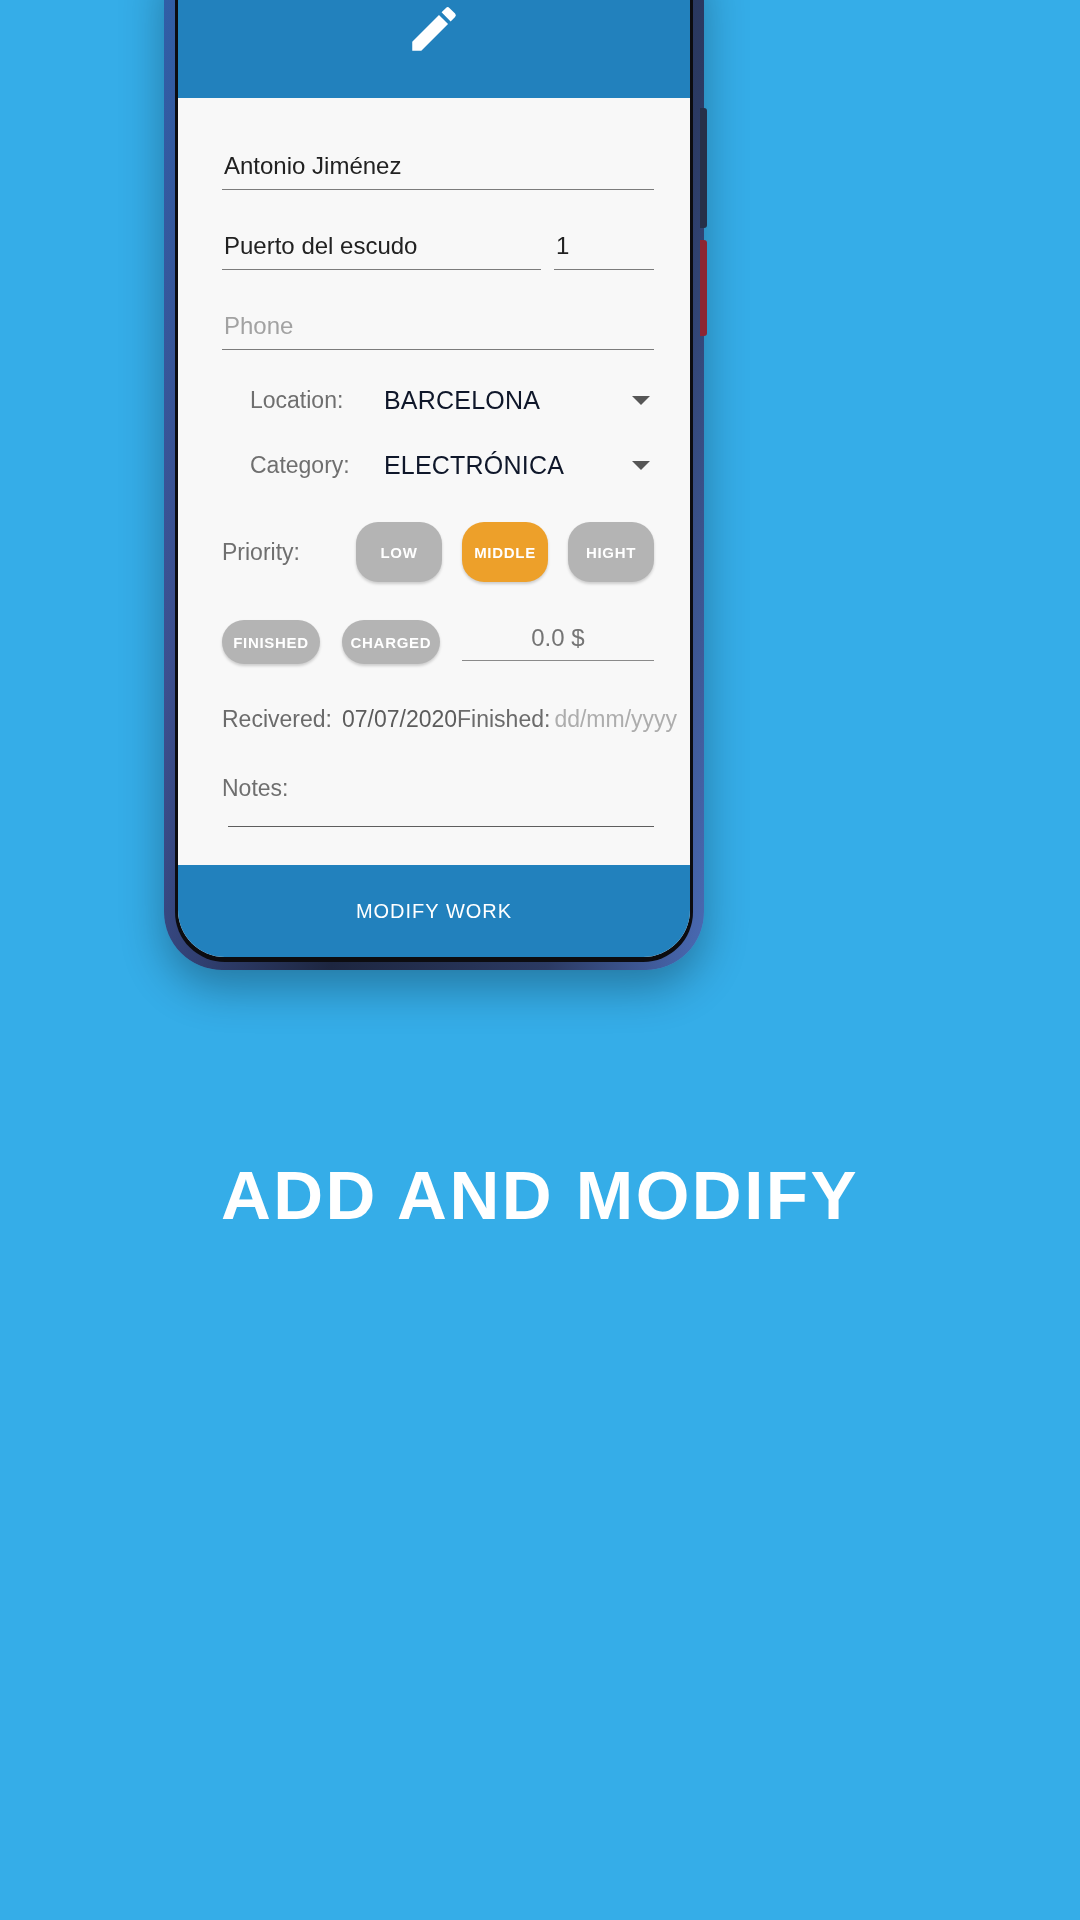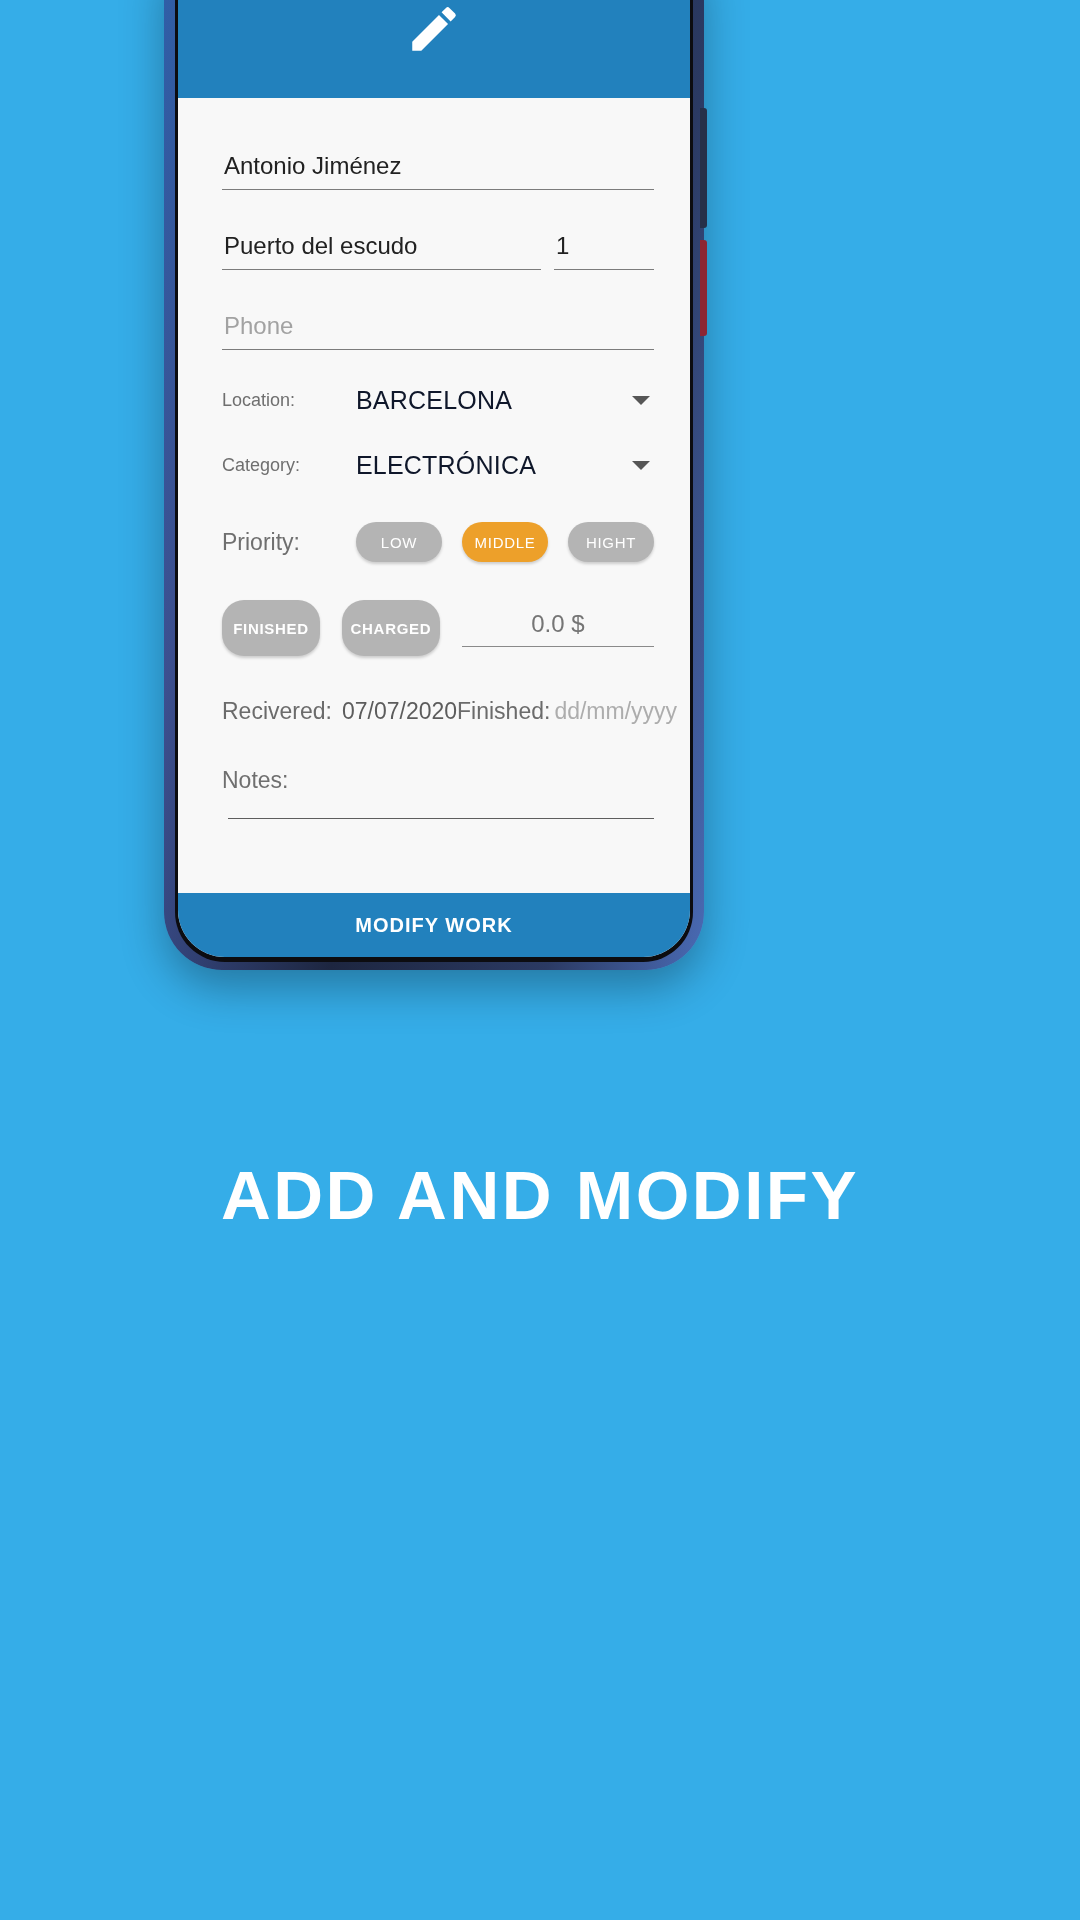--- a/index.html
+++ b/index.html
@@ -88,21 +88,21 @@
   .row-addr .street { flex: 1 1 auto; }
   .row-addr .num { width: 100px; flex: 0 0 auto; }
   .row-phone { margin-top: 38px; }
 
   .select-row {
     margin-top: 36px;
     display: flex; align-items: center;
   }
   .select-label {
     width: 134px; flex: 0 0 auto;
-    font-size: 18px; color: #6f6f6f;
+    font-size: 23px; color: #6f6f6f; margin-left: 28px;
   }
   .select-box {
     flex: 1 1 auto;
     display: flex; align-items: center; justify-content: space-between;
     padding-right: 4px;
   }
   .select-value { font-size: 25px; color: #0f172a; letter-spacing: .2px; }
   .caret {
     width: 0; height: 0;
     border-left: 9px solid transparent;
@@ -115,39 +115,39 @@
     margin-top: 42px;
     display: flex; align-items: center;
   }
   .priority-label {
     width: 134px; flex: 0 0 auto;
     font-size: 23px; color: #6f6f6f;
   }
   .chips { flex: 1 1 auto; display: flex; gap: 20px; }
   .chip {
     flex: 1 1 0;
-    height: 40px;
+    height: 60px;
     border-radius: 22px;
     background: #b4b4b4;
     color: #ffffff;
-    font-size: 15px; font-weight: normal;
+    font-size: 15px; font-weight: bold;
     letter-spacing: .7px;
     display: flex; align-items: center; justify-content: center;
     box-shadow: 0 2px 3px rgba(0,0,0,.18);
     border: 0;
     font-family: "Liberation Sans", sans-serif;
   }
   .chip.active { background: #eda02a; }
 
   .status-row {
     margin-top: 38px;
     display: flex; align-items: center; gap: 22px;
   }
   .chip-wide {
-    width: 158px; height: 56px;
+    width: 158px; height: 44px;
     border-radius: 22px;
     background: #b4b4b4;
     color: #ffffff;
     font-size: 15px; font-weight: bold; letter-spacing: .7px;
     display: flex; align-items: center; justify-content: center;
     box-shadow: 0 2px 3px rgba(0,0,0,.18);
     border: 0;
     font-family: "Liberation Sans", sans-serif;
   }
   .price-field {
@@ -179,24 +179,24 @@
   .notes-line {
     margin-top: 24px;
     margin-left: 6px;
     border-bottom: 1.6px solid #5e5e5e;
     height: 1px;
   }
   .form-spacer { flex: 1 1 auto; }
 
   .modify-bar {
     flex: 0 0 auto;
-    height: 64px;
+    height: 92px;
     background: #2281bd;
     color: #fff;
-    font-size: 20px; font-weight: bold; letter-spacing: 1px;
+    font-size: 20px; font-weight: normal; letter-spacing: 1px;
     display: flex; align-items: center; justify-content: center;
     border: 0;
     font-family: "Liberation Sans", sans-serif;
   }
 
   
   .promo {
     position: absolute;
     left: 0; right: 0; top: 1160px;
     text-align: center;

